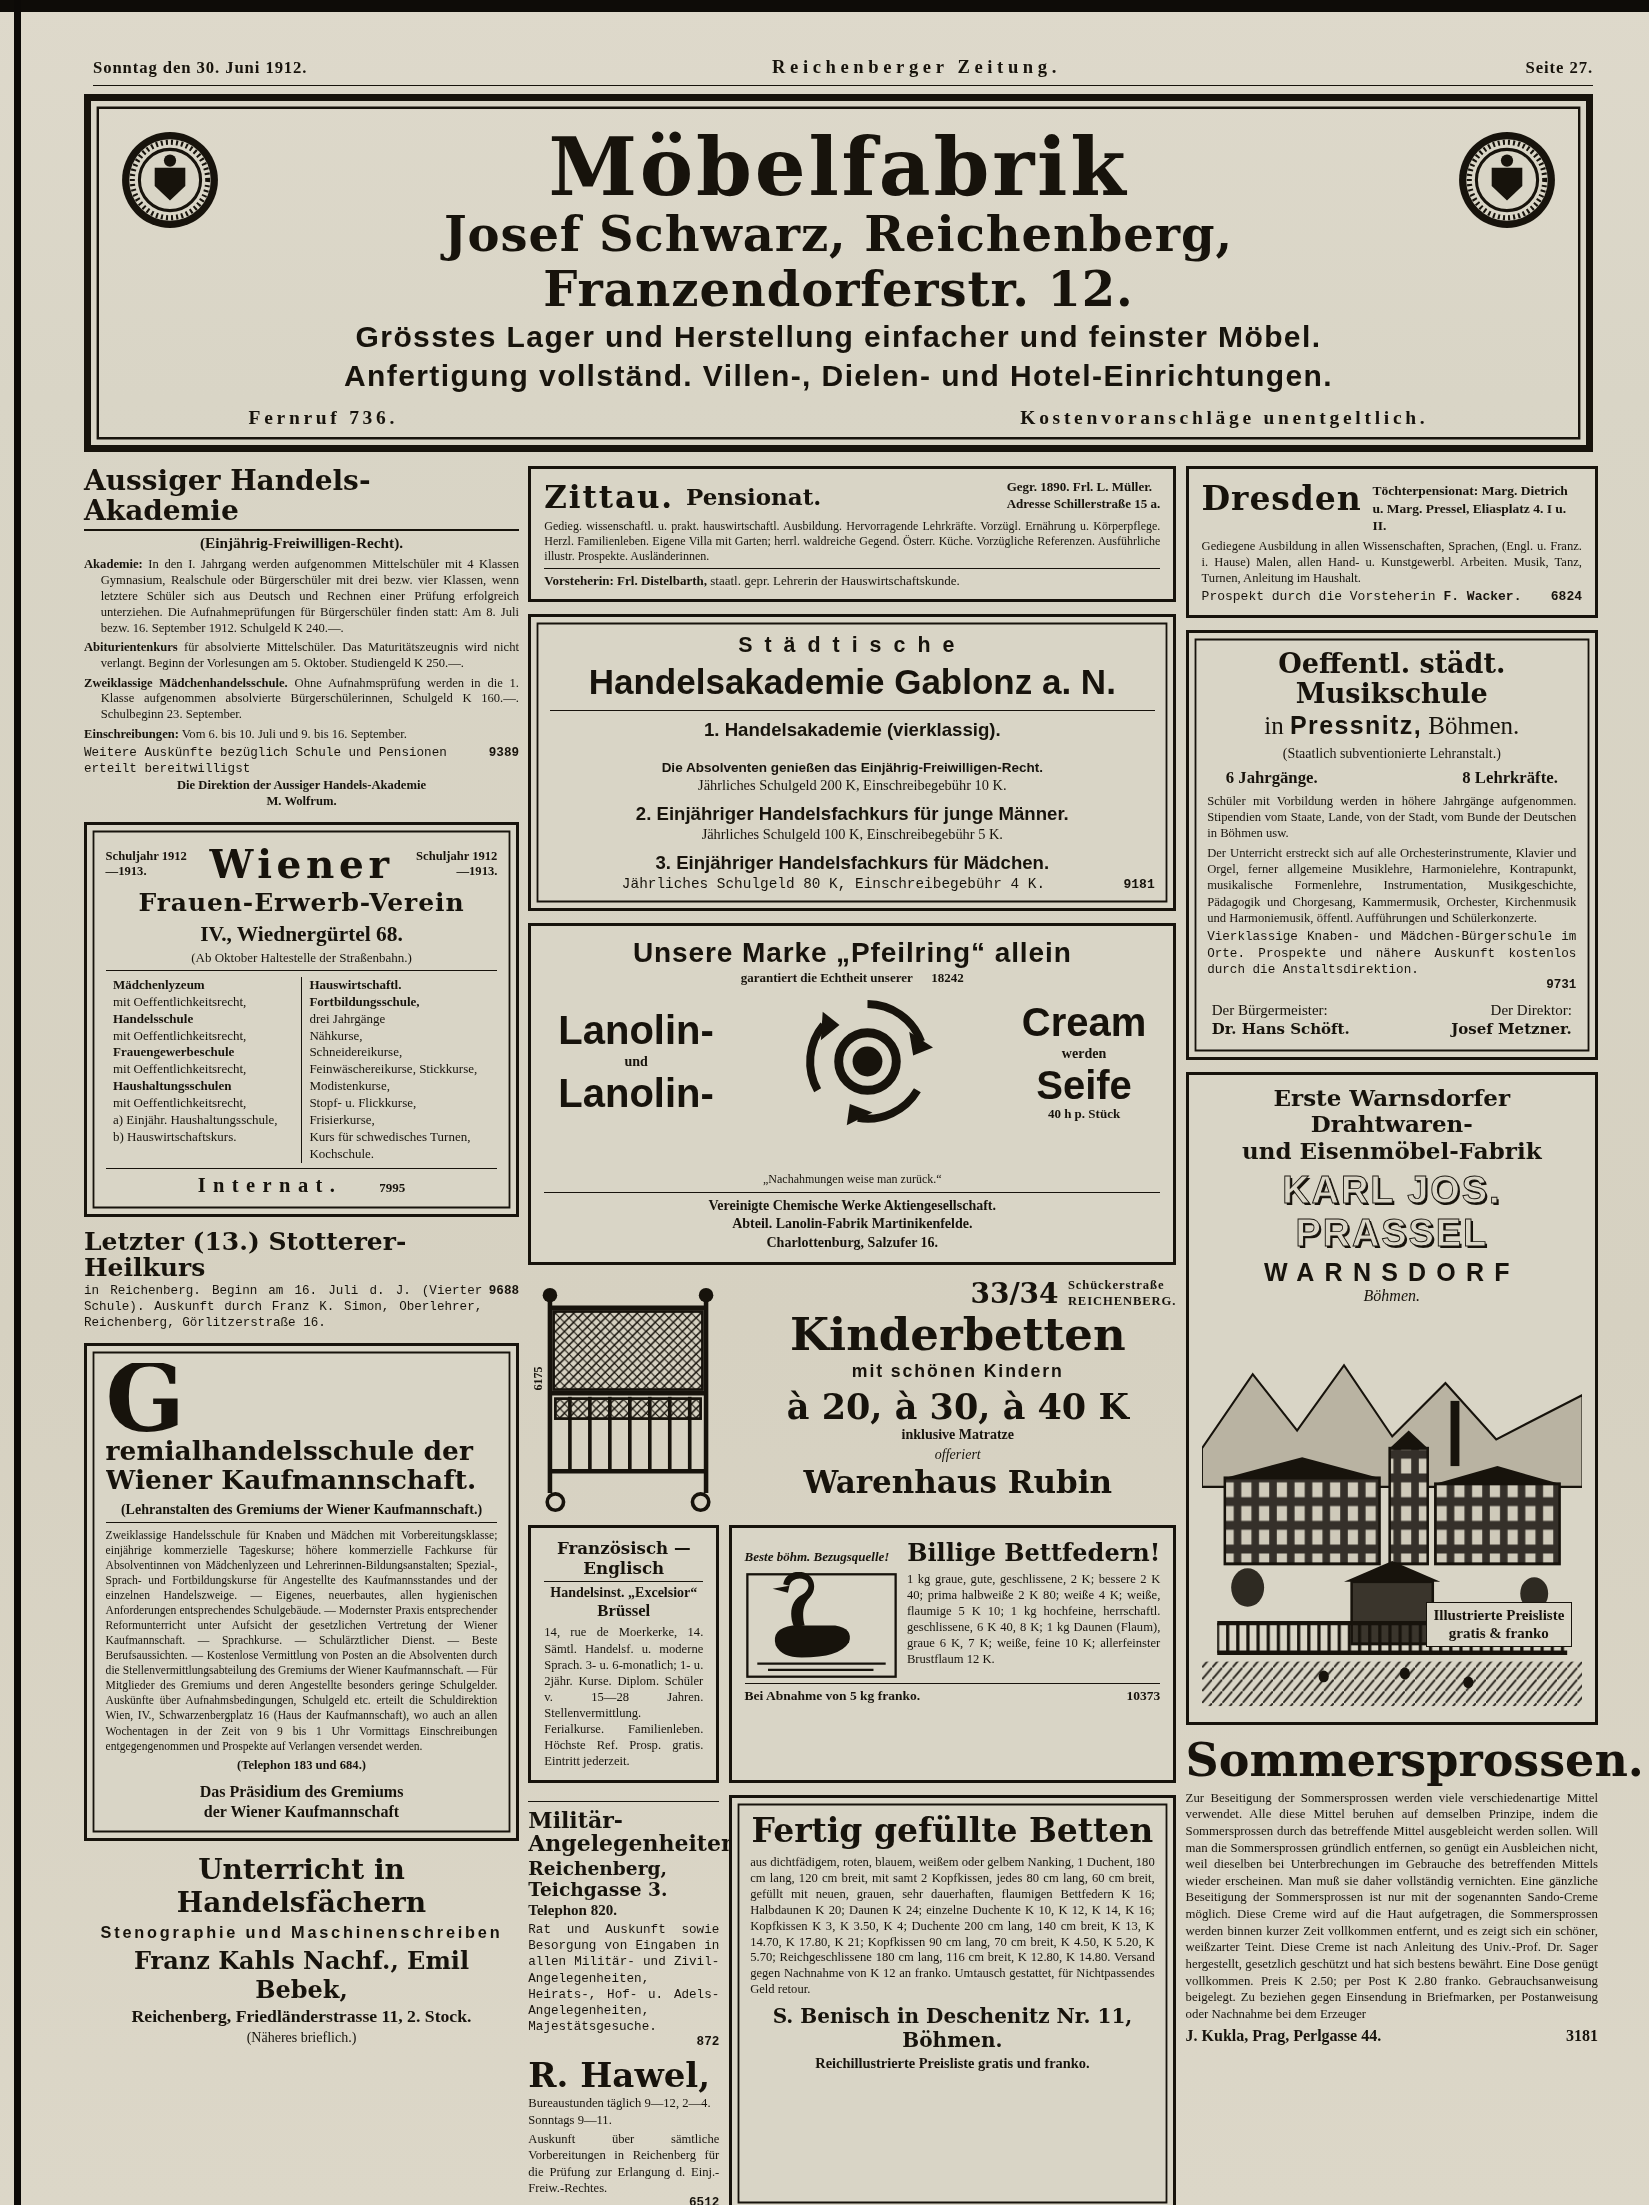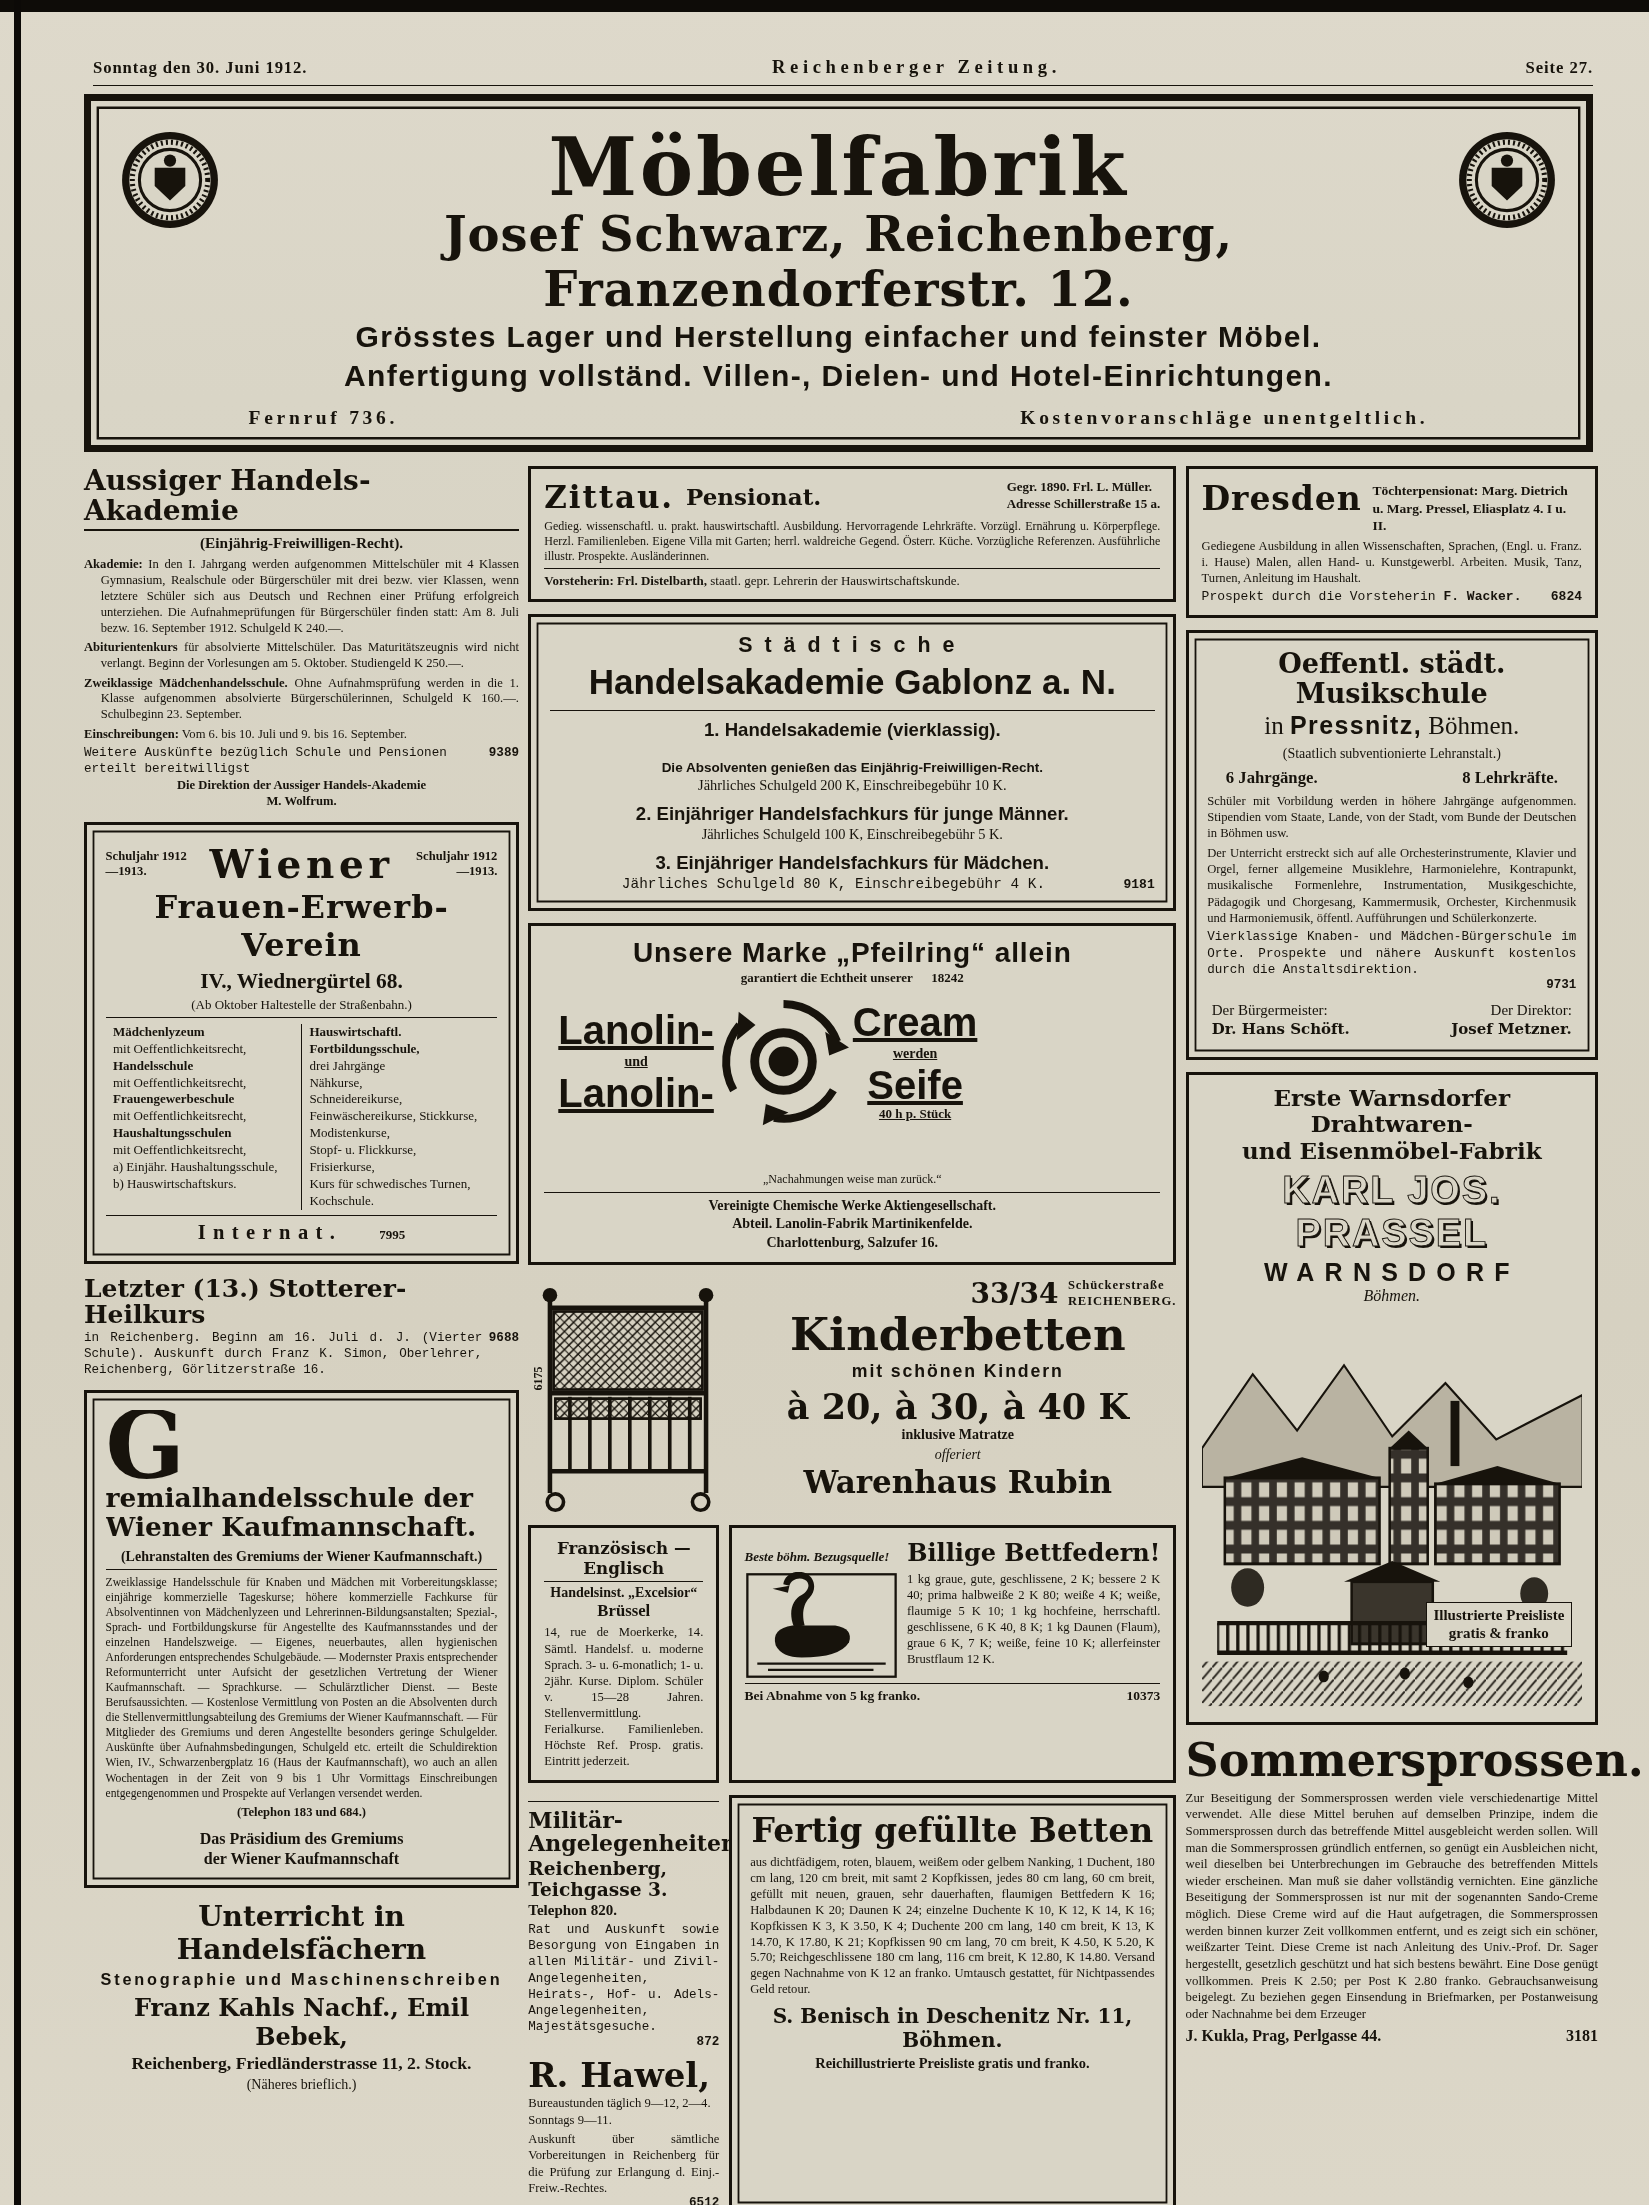--- a/index.html
+++ b/index.html
@@ -61,21 +61,21 @@
   .hang{text-indent:-16.7px;padding-left:16.7px;}
 
   
   .aussiger-title{font-family:"DejaVu Serif",serif;font-weight:bold;font-size:28px;line-height:1.05;border-bottom:2.3px solid var(--ink);padding-bottom:3.7px;margin-bottom:2.8px;}
   .aussiger-sub{font-size:15.3px;font-weight:bold;text-align:center;margin-bottom:5.6px;}
   .aussiger p{margin-bottom:3.7px;}
 
   .wiener-head{display:flex;justify-content:space-between;align-items:center;gap:4.6px;}
   .wiener-year{font-size:12.6px;font-weight:bold;width:88px;line-height:1.2;}
   .wiener-t1{font-family:"DejaVu Serif",serif;font-weight:bold;font-size:39px;letter-spacing:4.6px;}
-  .wiener-t2{font-family:"DejaVu Serif",serif;font-weight:bold;font-size:32px;letter-spacing:0.9px;text-align:center;margin-top:0.9px;}
+  .wiener-t2{font-family:"DejaVu Serif",serif;font-weight:bold;font-size:25px;letter-spacing:0.9px;text-align:center;margin-top:0.9px;}
   .wiener-addr{font-size:21.4px;font-weight:bold;text-align:center;margin-top:4.6px;}
   .wiener-tram{font-size:13px;text-align:center;margin:2.8px 0 4.6px;}
   .wlists{display:flex;border-top:1.9px solid var(--ink);padding-top:5.6px;}
   .wcol{flex:1;padding:0 7.4px;font-size:13px;line-height:1.3;}
   .wcol ul{list-style:none;}
   .wcol-left{border-right:1.9px solid var(--ink);}
   .wcol-left li:nth-child(odd):nth-child(-n+8){font-weight:bold;}
   .wcol-right li:nth-child(-n+2){font-weight:bold;}
   .wiener-foot{border-top:1.9px solid var(--ink);margin-top:5.6px;padding-top:4.6px;display:flex;justify-content:center;gap:37px;align-items:baseline;}
   .wiener-internat{font-size:20.5px;font-weight:bold;letter-spacing:7.4px;}
@@ -104,21 +104,21 @@
   .zittau-foot{font-size:13px;margin-top:3.7px;border-top:1.4px solid var(--ink);padding-top:3.7px;}
 
   .gab-kicker{font-family:"Liberation Sans",sans-serif;font-weight:bold;font-size:21.4px;letter-spacing:12px;text-align:center;}
   .gab-title{font-family:"Liberation Sans",sans-serif;font-weight:bold;font-size:35px;text-align:center;line-height:1.1;margin:4.6px 0 8.4px;}
   .gab-i-title{font-family:"Liberation Sans",sans-serif;font-weight:bold;font-size:18.6px;text-align:center;margin-top:8.4px;}
   .gab-i-sub{font-family:"Liberation Sans",sans-serif;font-weight:bold;font-size:13.5px;text-align:center;margin-top:19px;}
   .gab-i-det{font-size:14.4px;text-align:center;margin-top:1.9px;}
 
   .pf-head{font-family:"Liberation Sans",sans-serif;font-weight:bold;font-size:28px;text-align:center;letter-spacing:0.9px;}
   .pf-sub{display:flex;justify-content:center;gap:18.6px;font-size:13px;font-weight:bold;margin-top:1.9px;}
-  .pf-grid{display:flex;align-items:center;margin:5.6px 14px;text-decoration:underline;}
+  .pf-grid{display:flex;align-items:center;justify-content:space-between;margin:5.6px 14px;}
   .pf-side{text-align:center;}
   .pf-big{font-family:"Liberation Sans",sans-serif;font-weight:bold;font-size:40px;line-height:1.05;}
   .pf-mid{font-size:14px;font-weight:bold;margin:2.8px 0;}
   .pf-price{font-size:13px;font-weight:bold;}
   .pf-logo{width:139px;height:139px;flex:none;}
   .pf-note{font-size:12px;text-align:center;margin-top:41px;}
   .pf-foot{font-size:14px;font-weight:bold;text-align:center;line-height:1.3;margin-top:3.7px;}
 
   .kb{display:flex;gap:11px;}
   .kb-img{width:200px;flex:none;position:relative;}

